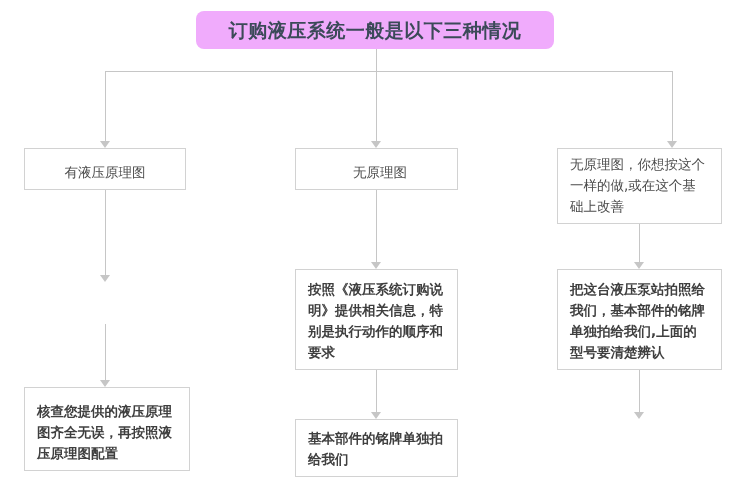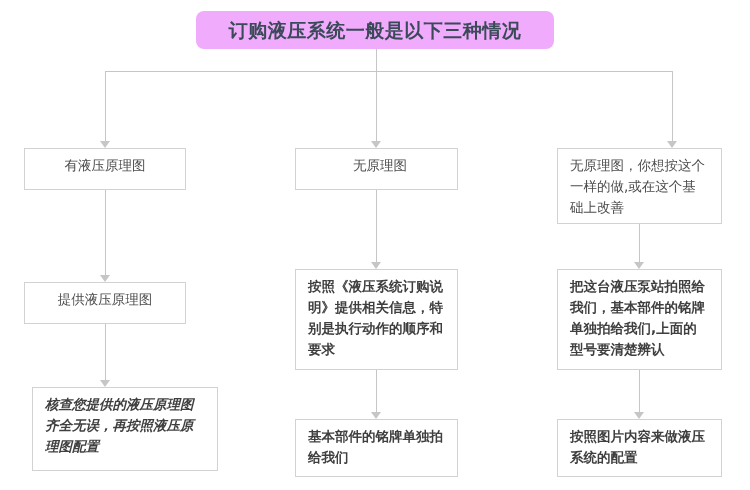--- a/index.html
+++ b/index.html
@@ -39,21 +39,21 @@
     letter-spacing: 0.5px;
     line-height: 1;
   }
   
   .node {
     position: absolute;
     box-sizing: border-box;
     border: 1px solid #d2d2d2;
     background: #ffffff;
     display: flex;
-    align-items: flex-start;
+    align-items: flex-end;
     justify-content: flex-start;
     padding: 6px 12px;
   }
   .node .node-text {
     font-size: 13.5px;
     line-height: 1.55;
     color: #4c4c4c;
     width: 100%;
   }
   .node.center .node-text {
@@ -118,46 +118,40 @@
 
   <div class="vline" style="left:105px; top:190px; height:85px;"></div>
   <div class="arrow" style="left:100px; top:275px;"></div>
 
   <div class="vline" style="left:376px; top:190px; height:72px;"></div>
   <div class="arrow" style="left:371px; top:262px;"></div>
 
   <div class="vline" style="left:639px; top:224px; height:38px;"></div>
   <div class="arrow" style="left:634px; top:262px;"></div>
 
-  <div class="node center" style="left:24px; top:282px; width:162px; height:42px;">
-    <span class="node-text">提供液压原理图</span>
-  </div>
 
   <div class="node bold" style="left:557px; top:269px; width:165px; height:101px;">
     <span class="node-text">把这台液压泵站拍照给我们，基本部件的铭牌单独拍给我们,上面的型号要清楚辨认</span>
   </div>
 
   <div class="node bold" style="left:295px; top:269px; width:163px; height:101px;">
     <span class="node-text">按照《液压系统订购说明》提供相关信息，特别是执行动作的顺序和要求</span>
   </div>
 
   <div class="vline" style="left:105px; top:324px; height:56px;"></div>
   <div class="arrow" style="left:100px; top:380px;"></div>
 
   <div class="vline" style="left:376px; top:370px; height:42px;"></div>
   <div class="arrow" style="left:371px; top:412px;"></div>
 
   <div class="vline" style="left:639px; top:370px; height:42px;"></div>
   <div class="arrow" style="left:634px; top:412px;"></div>
 
-  <div class="node bold" style="left:32px; top:387px; width:186px; height:84px;font-style:italic;">
+  <div class="node bold" style="left:24px; top:387px; width:166px; height:84px;">
     <span class="node-text">核查您提供的液压原理图齐全无误，再按照液压原理图配置</span>
   </div>
 
   <div class="node bold" style="left:295px; top:419px; width:163px; height:58px;">
     <span class="node-text">基本部件的铭牌单独拍给我们</span>
   </div>
 
-  <div class="node bold" style="left:557px; top:419px; width:165px; height:58px;">
-    <span class="node-text">按照图片内容来做液压系统的配置</span>
-  </div>
 
 </div>
 
 </body></html>

